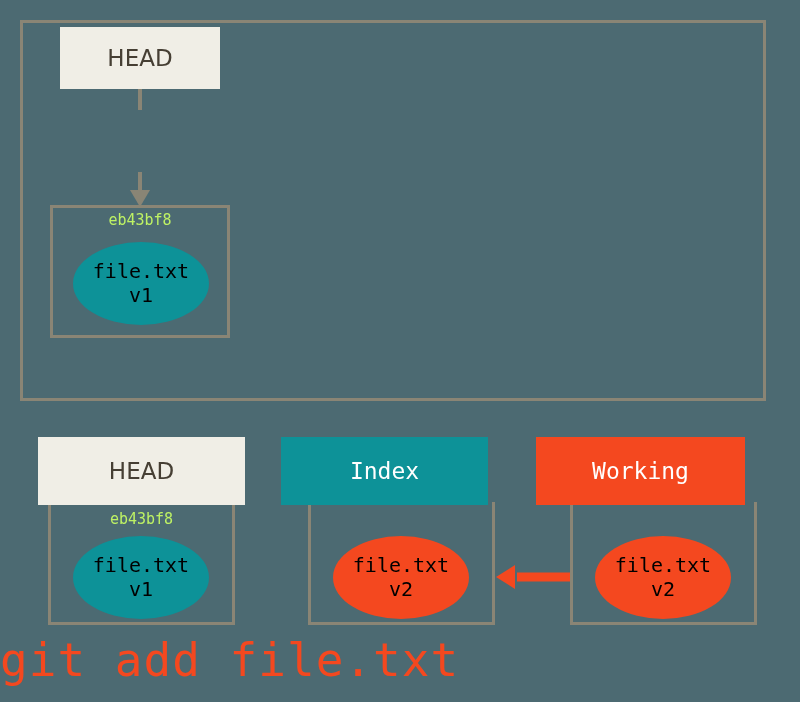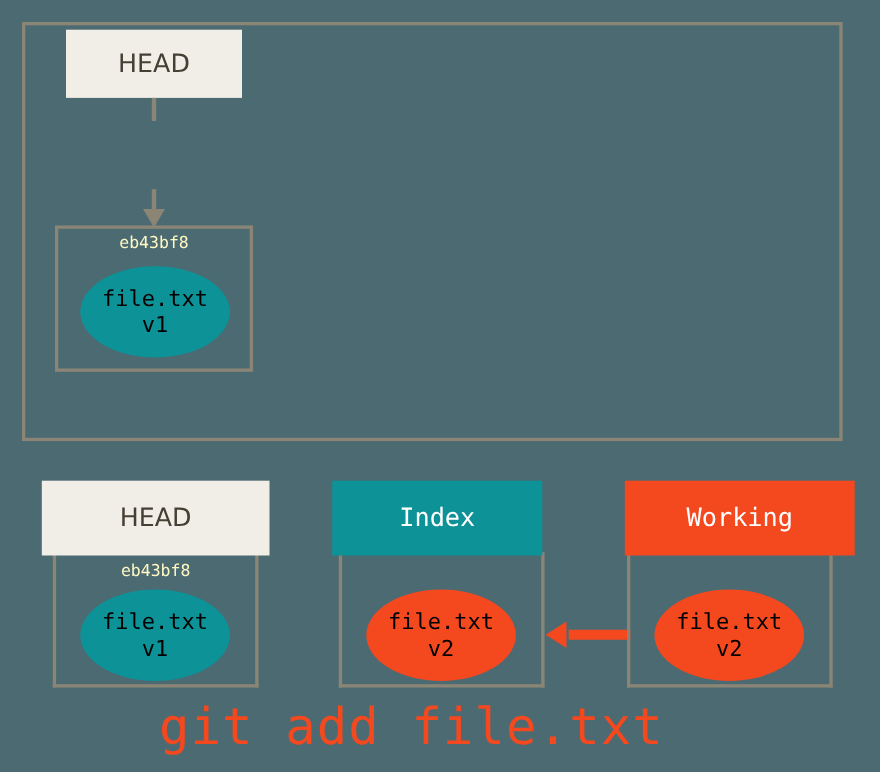--- a/index.html
+++ b/index.html
@@ -71,21 +71,21 @@
   .inner-frame {
     border: 3px solid #8a8575;
     background: transparent;
   }
   .inner-frame.no-top { border-top: none; }
 
   
   .sha {
     text-align: center;
     font-size: 15px;
-    color: #fef9c3;
+    color: #bef264;
     white-space: nowrap;
   }
 
   
   .blob {
     border-radius: 50% / 50%;
     display: flex;
     flex-direction: column;
     align-items: center;
     justify-content: center;
@@ -103,21 +103,21 @@
   }
   svg.arrow-svg {
     position: absolute;
     overflow: visible;
   }
 
   
   .command {
     left: 0; top: 633px;
     width: 748px;
-    text-align: center;
+    text-align: left;
     color: #f4481f;
     font-size: 46px;
     letter-spacing: 1px;
     white-space: nowrap;
   }
 </style>
 </head>
 <body>
 
 <div id="stage">
@@ -147,35 +147,35 @@
   <div class="abs hdr hdr-head" style="left:38px; top:437px; width:207px; height:68px;">
     <span>HEAD</span>
   </div>
   <div class="abs sha" style="left:48px; top:510px; width:187px;">eb43bf8</div>
   <div class="abs blob blob-teal" style="left:73px; top:536px; width:136px; height:83px;">
     <span>file.txt</span>
     <span>v1</span>
   </div>
 
   <div class="abs inner-frame no-top" style="left:308px; top:502px; width:187px; height:123px;"></div>
-  <div class="abs hdr hdr-index" style="left:302px; top:437px; width:191px; height:68px;">
+  <div class="abs hdr hdr-index" style="left:281px; top:437px; width:207px; height:68px;">
     <span>Index</span>
   </div>
   <div class="abs blob blob-orange" style="left:333px; top:536px; width:136px; height:83px;">
     <span>file.txt</span>
     <span>v2</span>
   </div>
 
   <svg class="arrow-svg" style="left:495px; top:562px; width:80px; height:30px;" viewBox="0 0 80 30">
     <line x1="22" y1="15" x2="78" y2="15" stroke="#f4481f" stroke-width="9"></line>
     <polygon points="20,3 20,27 1,15" fill="#f4481f"></polygon>
   </svg>
 
   <div class="abs inner-frame no-top" style="left:570px; top:502px; width:187px; height:123px;"></div>
-  <div class="abs hdr hdr-working" style="left:568px; top:437px; width:209px; height:68px; flex-direction:column;">
+  <div class="abs hdr hdr-working" style="left:536px; top:437px; width:209px; height:68px; flex-direction:column;">
     <span>Working</span>
   </div>
   <div class="abs blob blob-orange" style="left:595px; top:536px; width:136px; height:83px;">
     <span>file.txt</span>
     <span>v2</span>
   </div>
 
   <div class="abs command">git add file.txt</div>
 
 </div>

